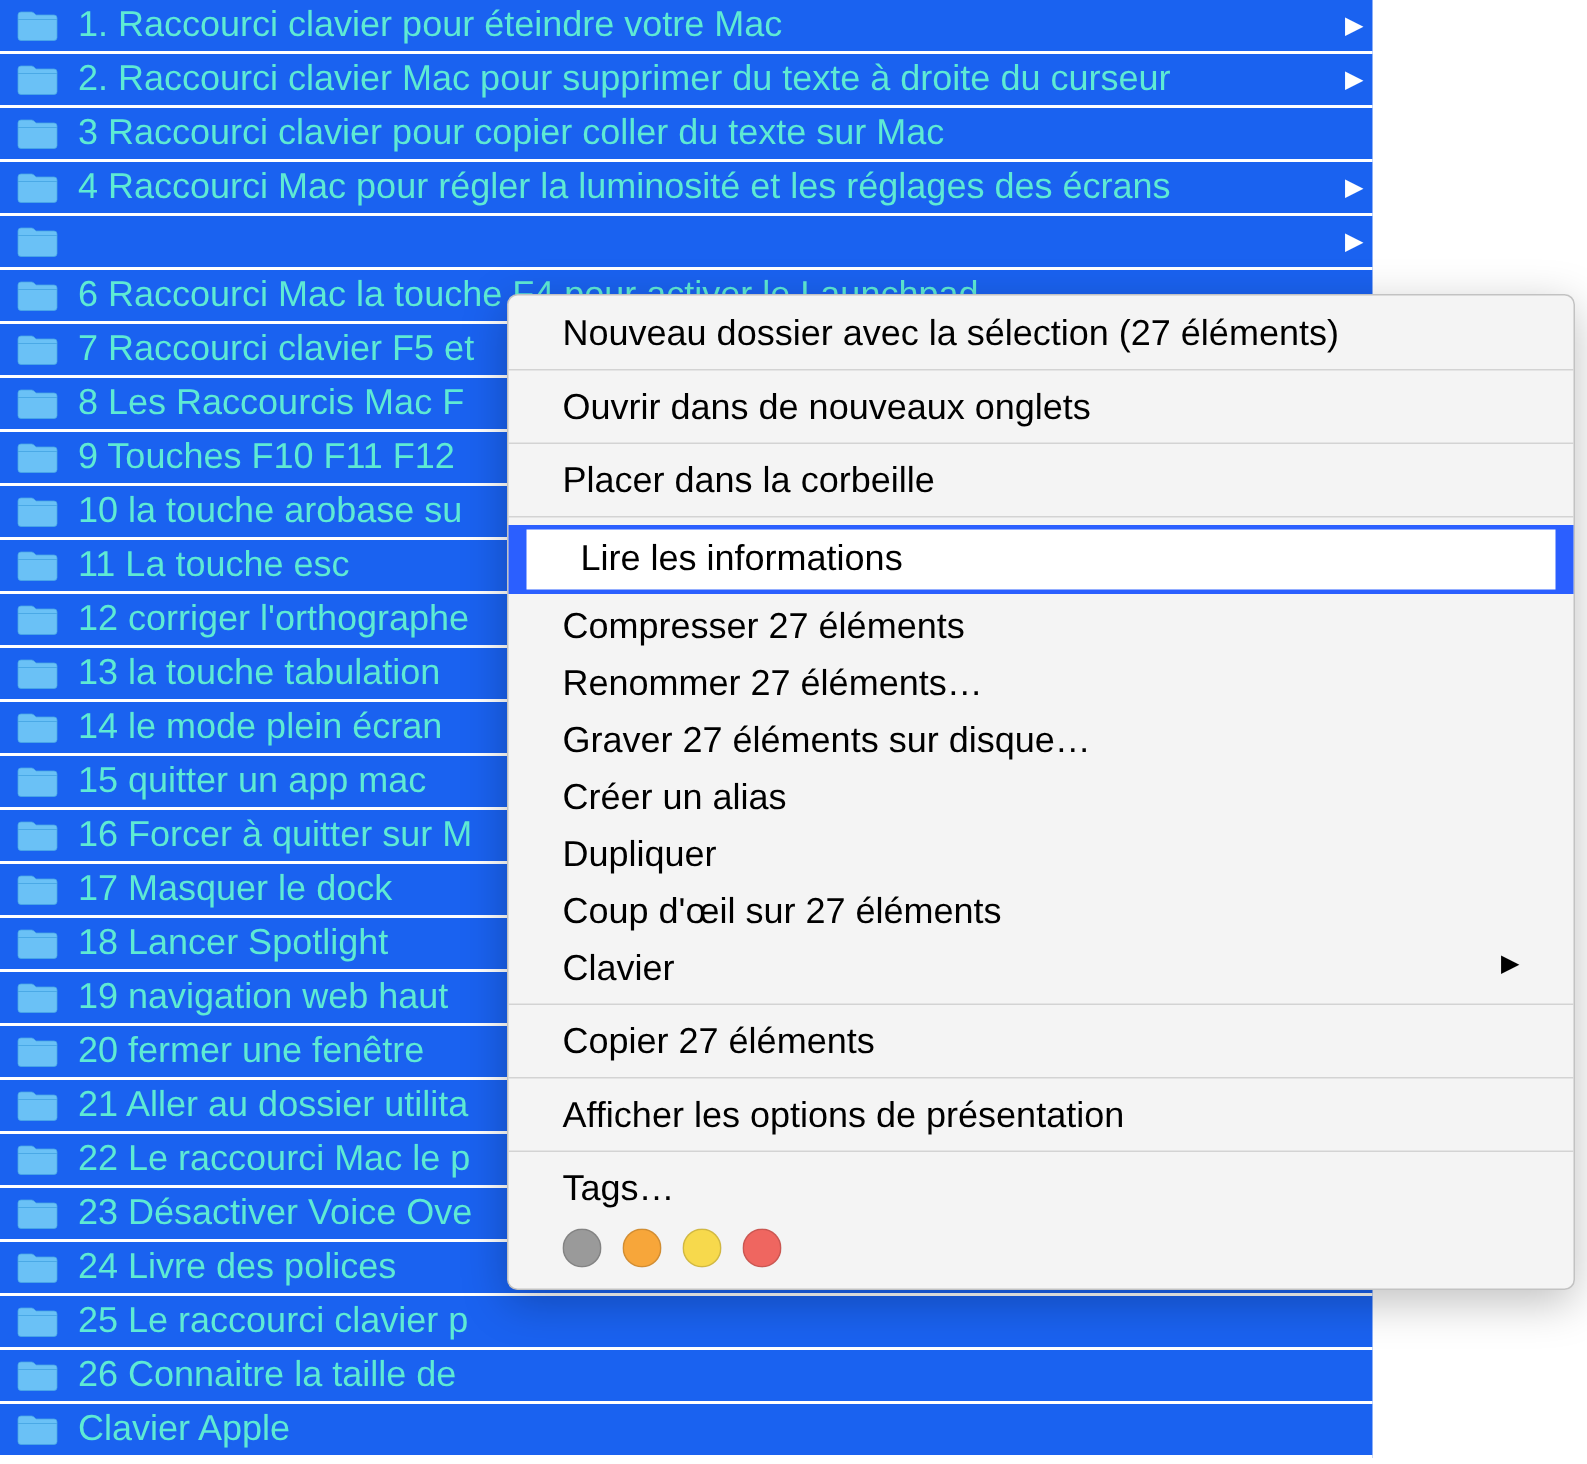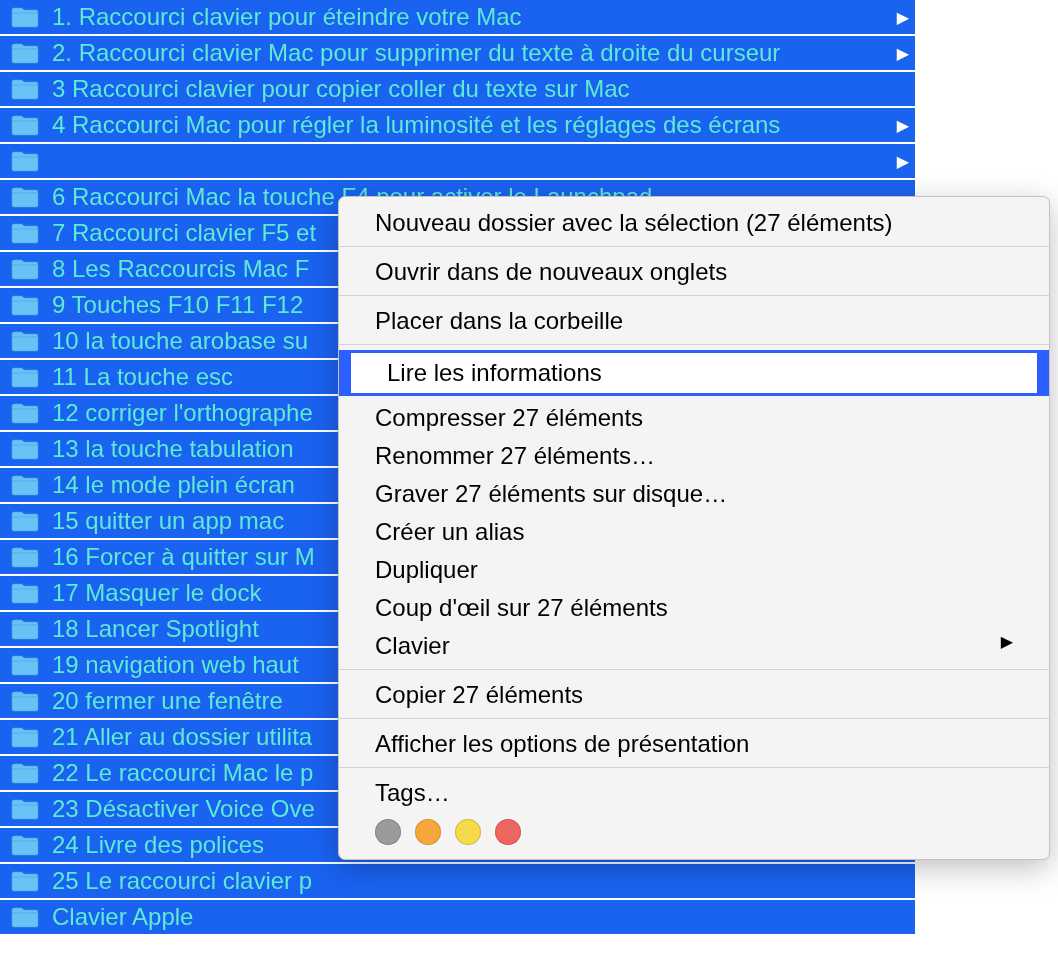--- a/index.html
+++ b/index.html
@@ -285,20 +285,27 @@
           <path d="M2 5 Q2 3 4 3 L11 3 Q12 3 13 4 L14 5 L26 5 Q28 5 28 7 L28 20 Q28 22 26 22 L4 22 Q2 22 2 20 Z" class="folder-svg-fill"></path>
           <line x1="2" y1="8" x2="28" y2="8" stroke="#4aa9e6" stroke-width="0.8"></line>
         </svg></span>
       <span class="label">25 Le raccourci clavier p</span>
     </div>
     <div class="list-row">
       <span class="folder-icon"><svg viewBox="0 0 30 24" width="30" height="24">
           <path d="M2 5 Q2 3 4 3 L11 3 Q12 3 13 4 L14 5 L26 5 Q28 5 28 7 L28 20 Q28 22 26 22 L4 22 Q2 22 2 20 Z" class="folder-svg-fill"></path>
           <line x1="2" y1="8" x2="28" y2="8" stroke="#4aa9e6" stroke-width="0.8"></line>
         </svg></span>
+      <span class="label">26 Connaitre la taille de </span>
+    </div>
+    <div class="list-row">
+      <span class="folder-icon"><svg viewBox="0 0 30 24" width="30" height="24">
+          <path d="M2 5 Q2 3 4 3 L11 3 Q12 3 13 4 L14 5 L26 5 Q28 5 28 7 L28 20 Q28 22 26 22 L4 22 Q2 22 2 20 Z" class="folder-svg-fill"></path>
+          <line x1="2" y1="8" x2="28" y2="8" stroke="#4aa9e6" stroke-width="0.8"></line>
+        </svg></span>
       <span class="label">Clavier Apple</span>
     </div>
   </div>
 
 <div class="context-menu" id="context-menu">
     <div class="menu-item">
       <span>Nouveau dossier avec la sélection (27 éléments)</span>
     </div>
     <div class="menu-separator"></div>
     <div class="menu-item">

